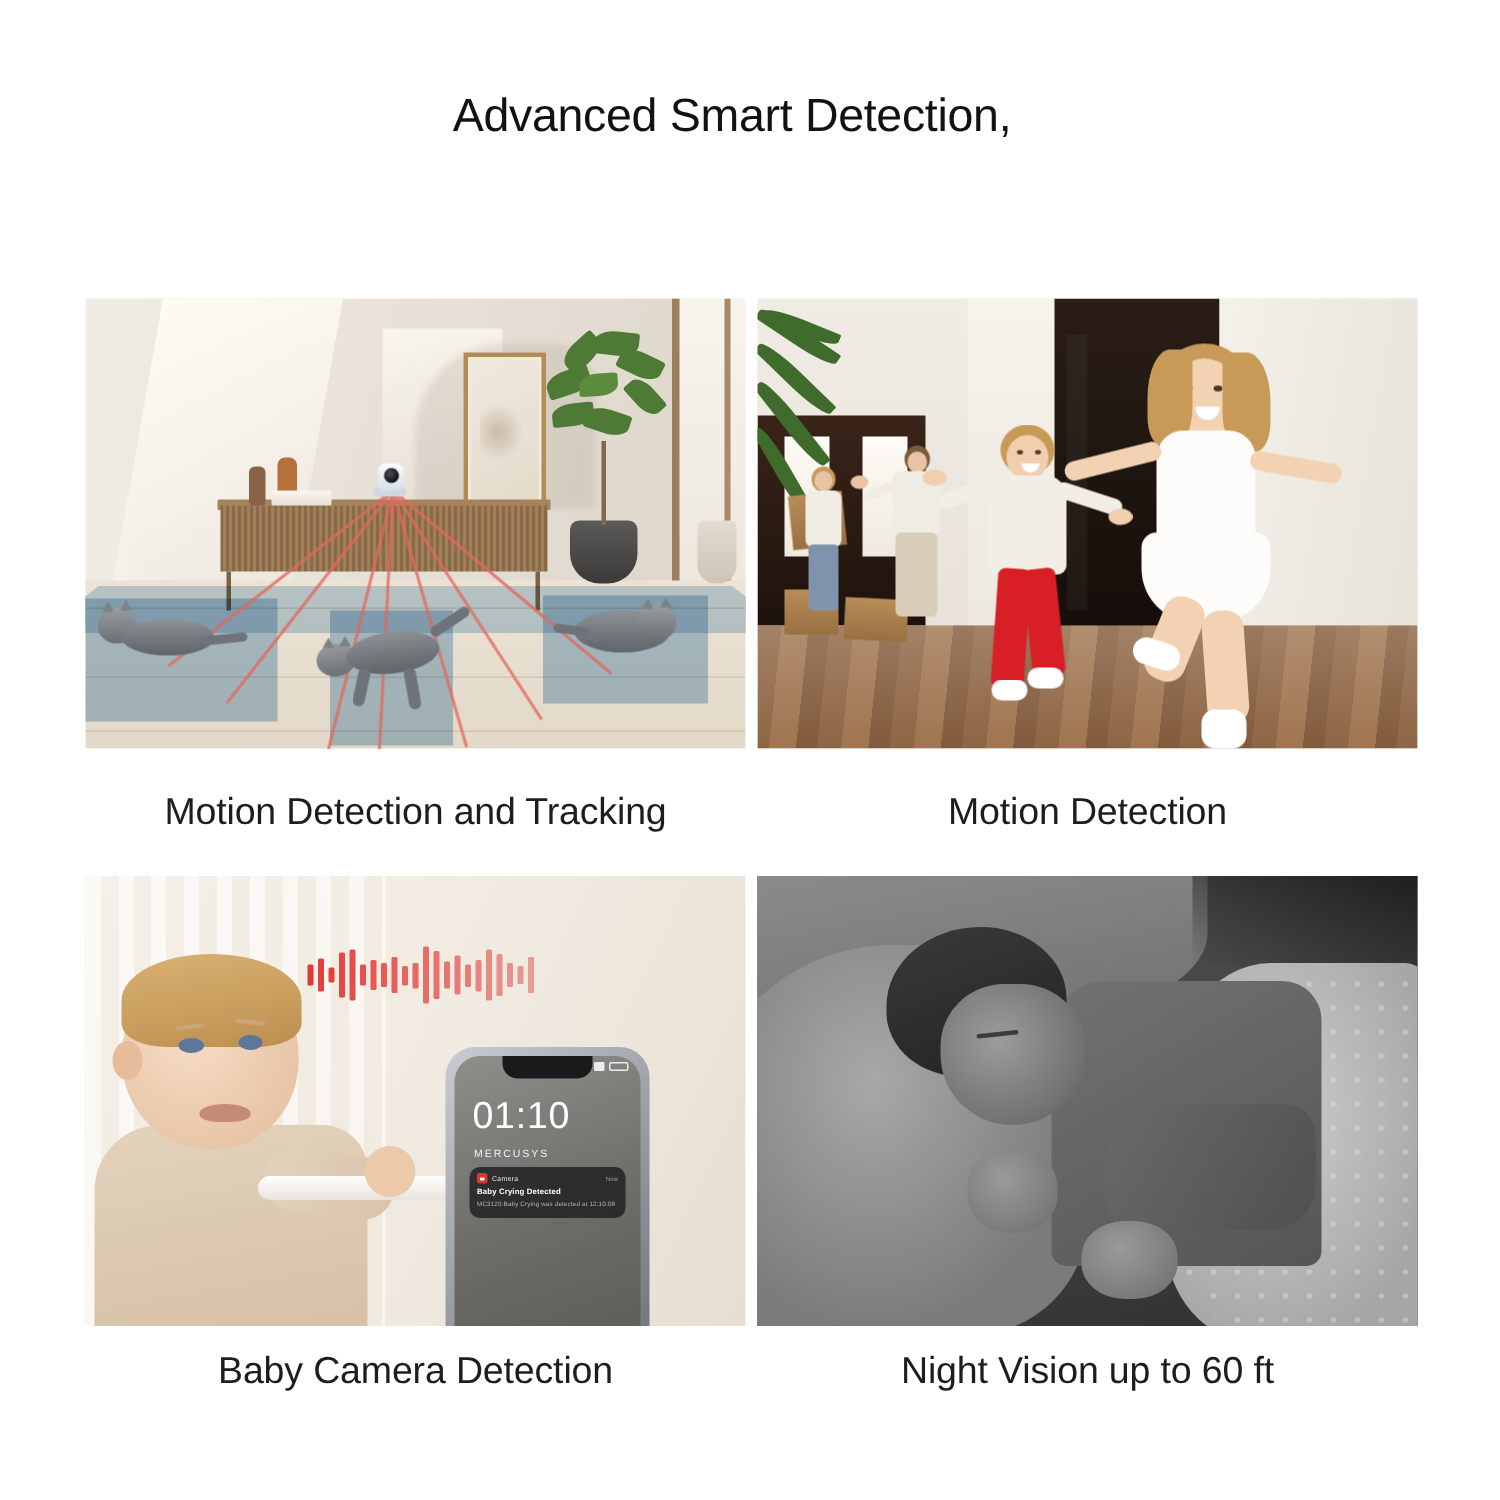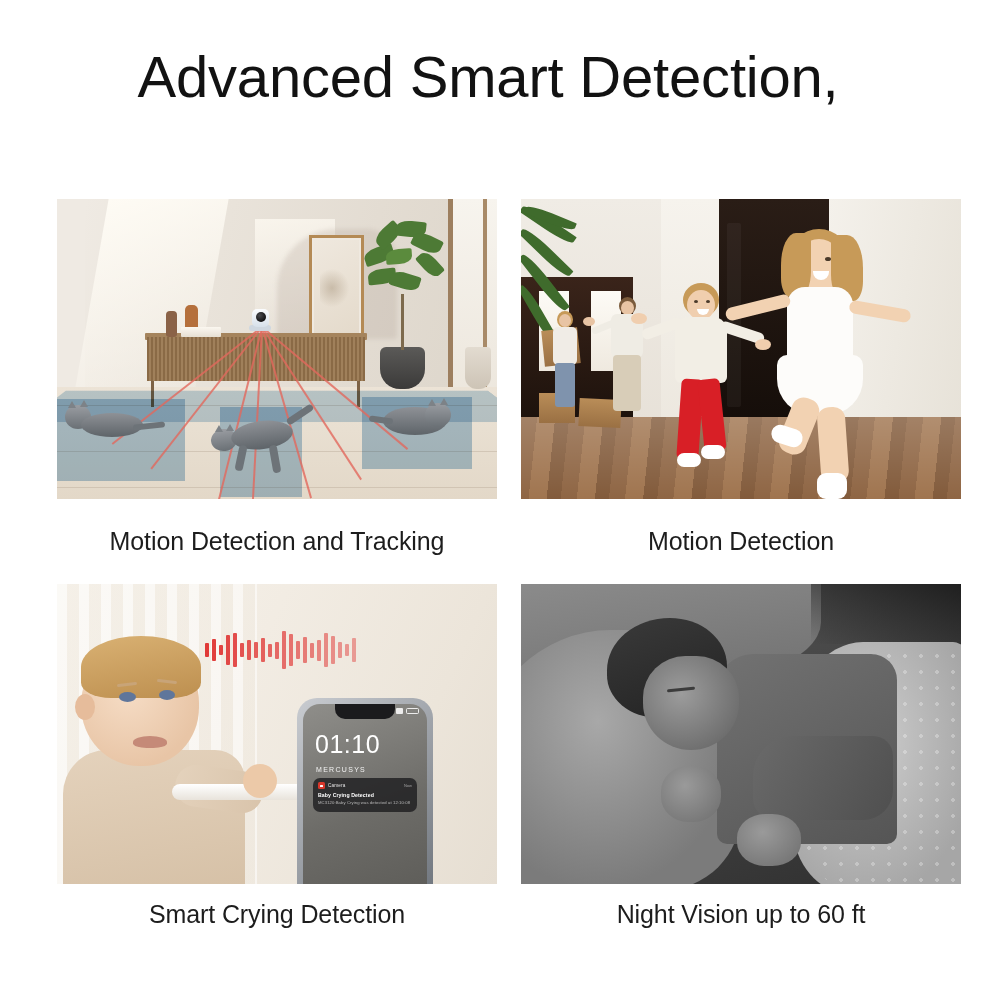--- a/index.html
+++ b/index.html
@@ -8,33 +8,33 @@
     background:#ffffff;
     font-family:"Liberation Sans", sans-serif;
     overflow:hidden;
   }
   .page{ position:relative; width:1000px; height:1000px; background:#fff; }
 
   
   .heading{
     position:absolute; top:48px; left:0; width:956px;
     text-align:center;
-    font-size:58px; line-height:58px; font-weight:400;
+    font-size:31px; line-height:58px; font-weight:400;
     color:#121212; letter-spacing:-0.2px;padding-left:20px;
   }
   .heading .ln{ display:block; }
 
   
   .grid{
     position:absolute; left:57px; top:199px;
     width:888px; height:746px;
     display:grid;
     grid-template-columns:440px 440px;
     grid-template-rows:300px 85px 300px 60px;
-    column-gap:24px;
+    column-gap:8px;
   }
   .tile{ position:relative; width:440px; height:300px; overflow:hidden; background:#efece8; }
   .caption{
     width:440px; height:85px;
     display:flex; align-items:center; justify-content:center;
     font-size:25px; color:#1d1d1d; font-weight:400; letter-spacing:-0.1px;
   }
   .caption.b{ height:60px; }
 
   
@@ -493,17 +493,17 @@
       <div class="dots"></div>
       <div class="torso"></div>
       <div class="headDark"></div>
       <div class="face"></div>
       <div class="eyeClosed"></div>
       <div class="sleeve"></div>
       <div class="hand1"></div>
       <div class="hand2"></div>
     </div>
 
-    <div class="caption b">Smart Crying Detection</div>
+    <div class="caption b">Baby Camera Detection</div>
     <div class="caption b">Night Vision up to 60 ft</div>
 
   </div>
 </div>
 
 </body></html>

